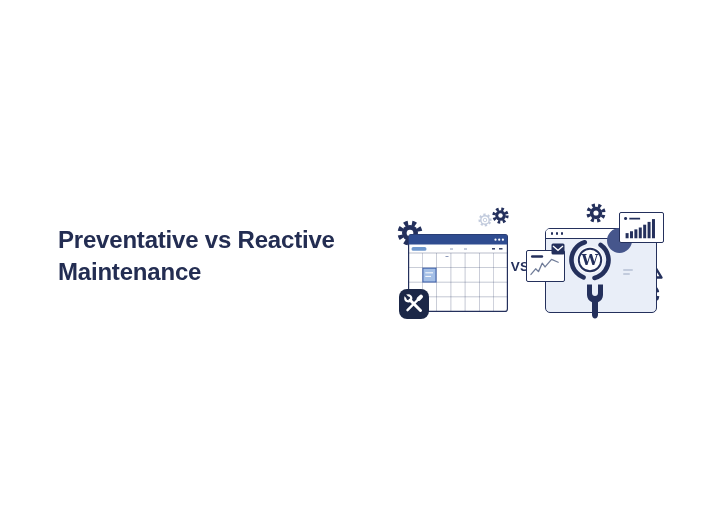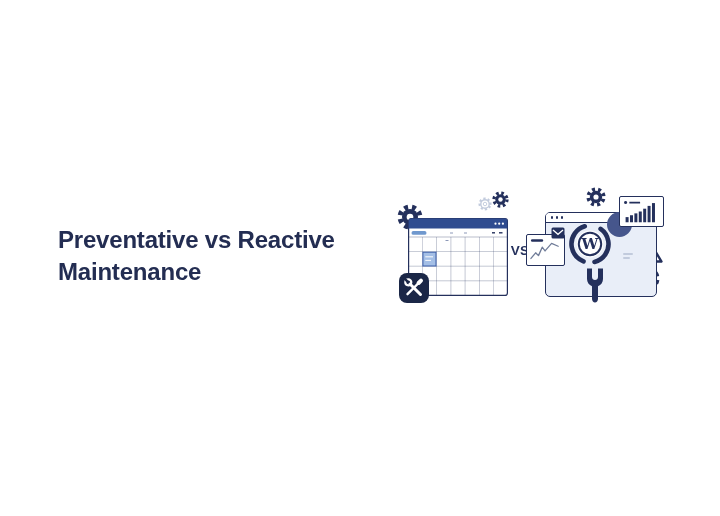--- a/index.html
+++ b/index.html
@@ -7,21 +7,21 @@
     --highlight:#a4bfe6; --highlight-border:#3a5da8; --window-bg:#e9eef8;
     --light-outline:#c2cbdd; --muted:#8d99b8; --line-gray:#717d99;
     --badge-bg:#1b2747; --pie-body:#46568c; --pie-slice:#1f2b4e; --page-bg:#ffffff;
   }
   *{margin:0;padding:0;box-sizing:border-box}
   html,body{width:720px;height:516px;overflow:hidden;background:var(--page-bg);
     font-family:"Liberation Sans",sans-serif;}
   .canvas{position:relative;width:720px;height:516px;background:var(--page-bg);}
   .title{position:absolute;left:58px;top:224px;width:316px;font-size:24px;line-height:32px;
     font-weight:700;color:var(--navy);letter-spacing:-0.2px;}
-  .illustration{position:absolute;left:395px;top:180px;width:280px;height:140px;}
+  .illustration{position:absolute;left:395px;top:196px;width:280px;height:140px;}
   .abs{position:absolute;}
   .vs{position:absolute;left:112px;top:63px;width:26px;text-align:center;font-size:13.5px;
     font-weight:800;color:var(--ink);letter-spacing:.3px;}
   .browser{position:absolute;left:150px;top:32px;width:112px;height:85px;
     border:1.5px solid var(--ink);border-radius:5px;background:var(--window-bg);z-index:1;}
   .browser-header{height:10px;background:#fff;border-bottom:1px solid var(--ink);
     border-radius:3.5px 3.5px 0 0;display:flex;align-items:center;padding-left:5px;gap:2.5px;}
   .hdot{width:2.4px;height:2.4px;border-radius:50%;background:var(--ink);}
   .win-dash{position:absolute;height:1.6px;background:var(--light-outline);border-radius:1px;z-index:2;}
   .badge{position:absolute;left:4px;top:93px;width:30px;height:30px;border-radius:8px;

